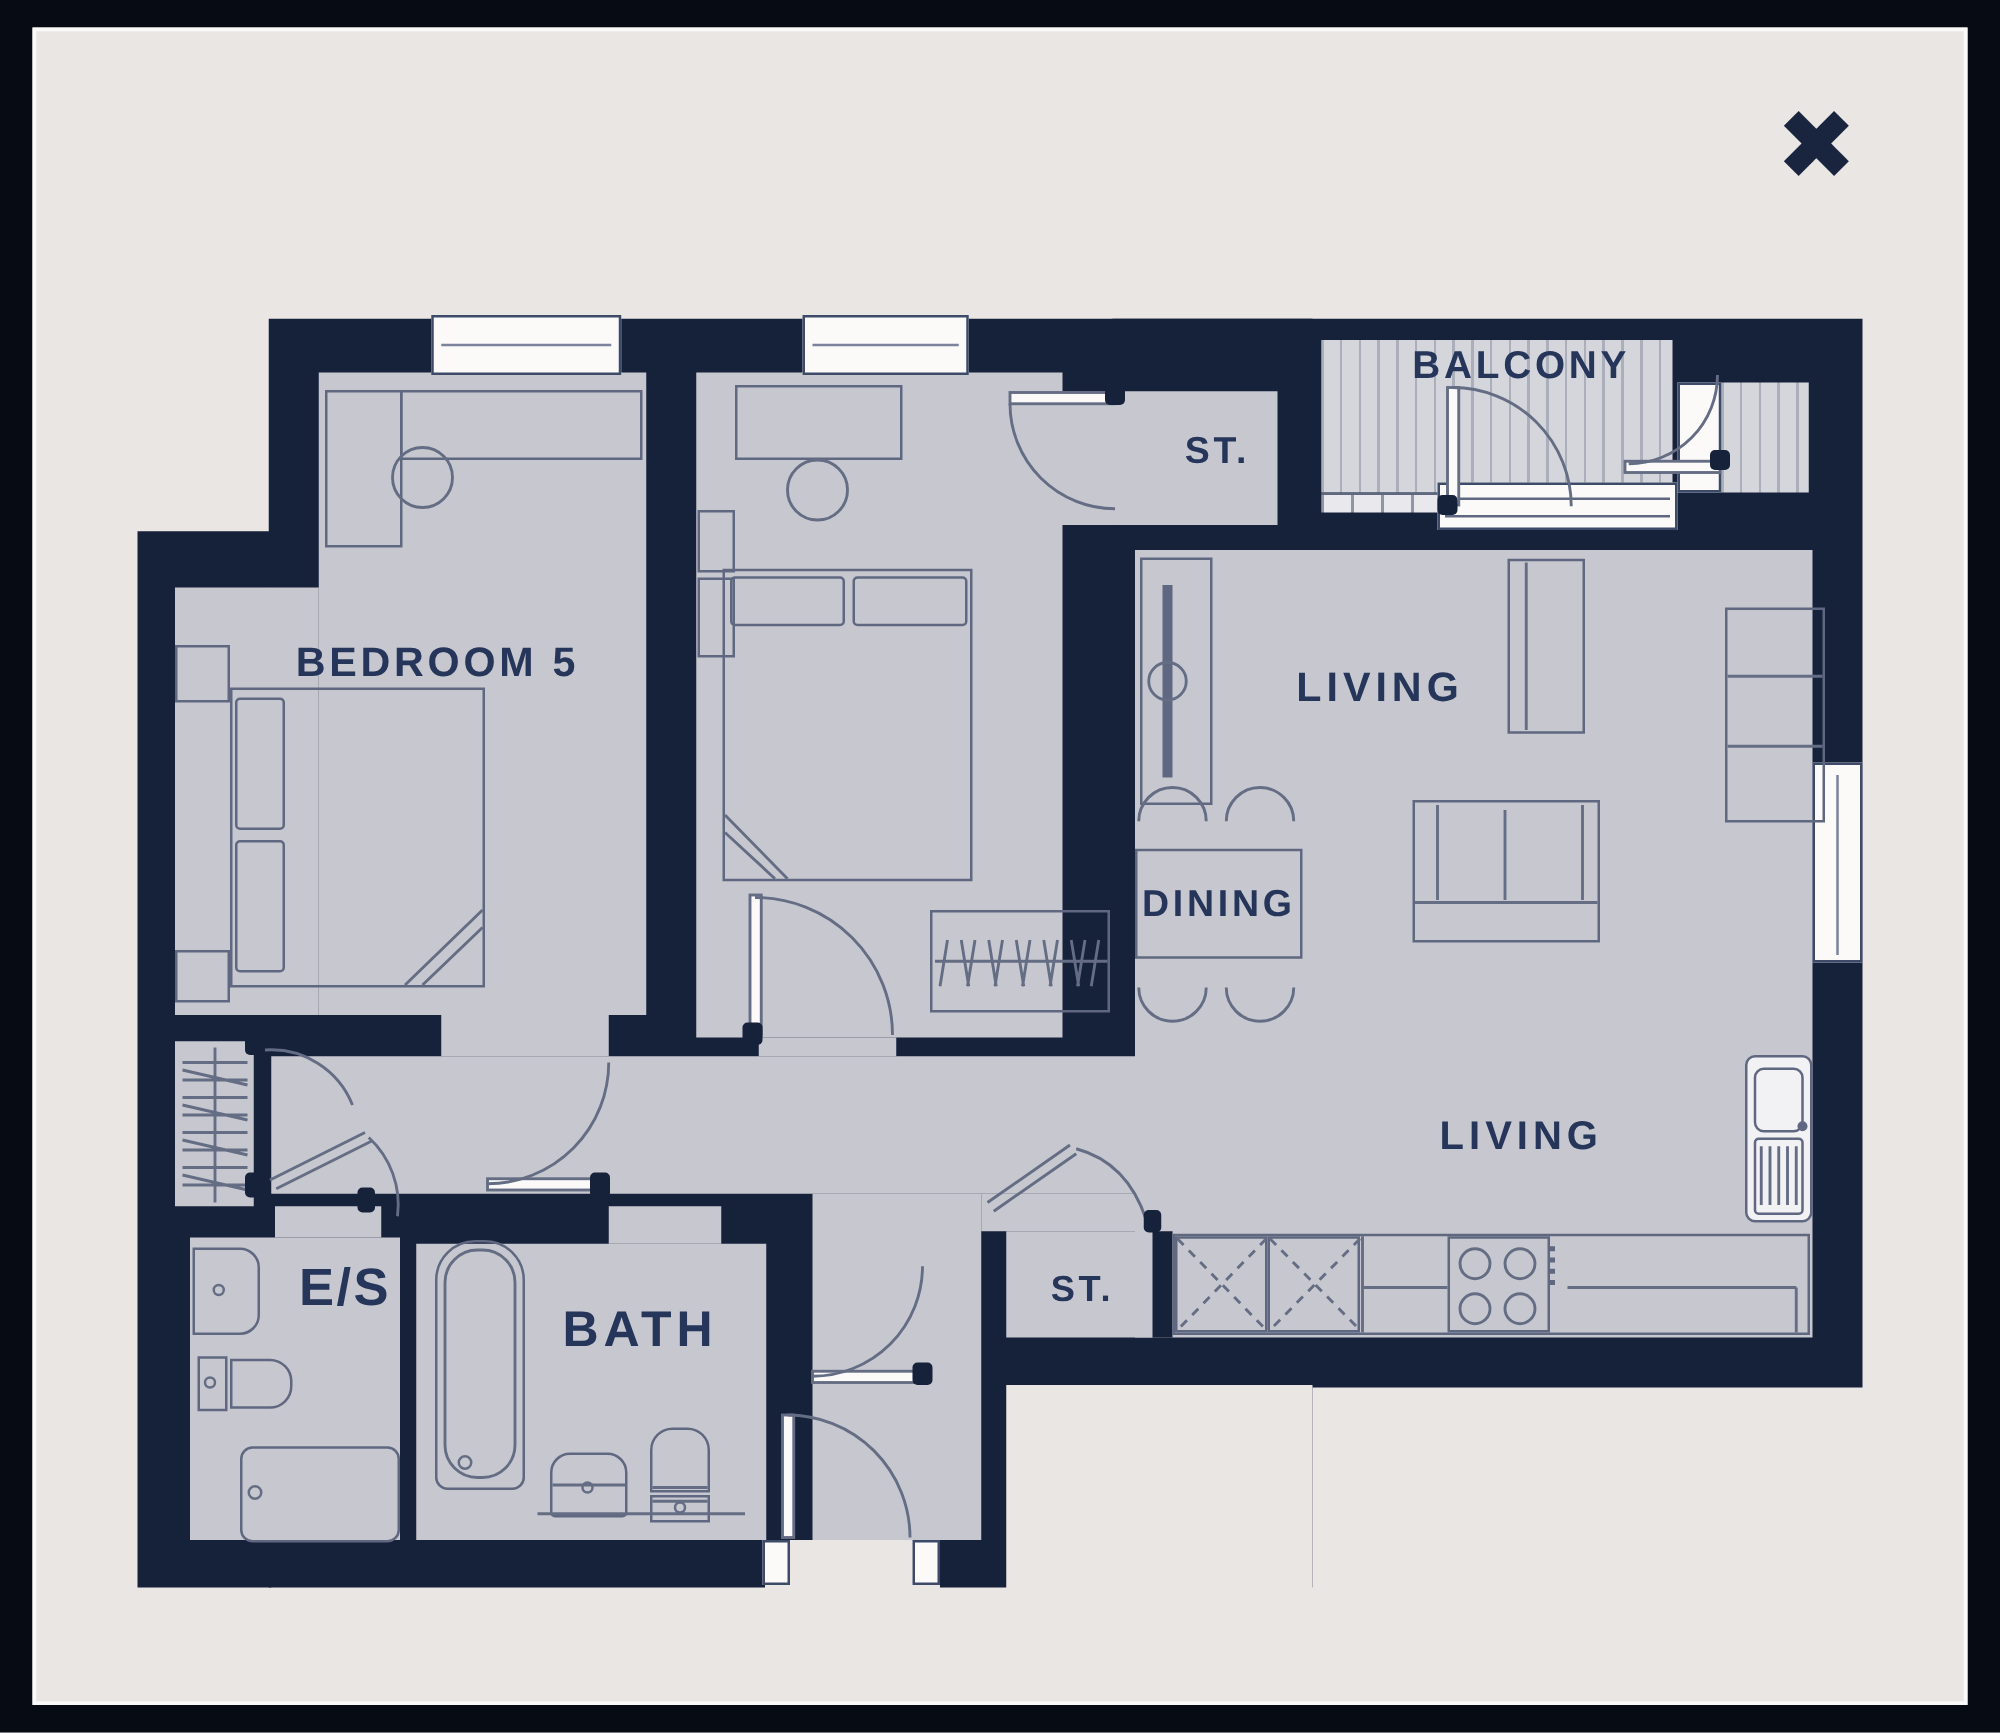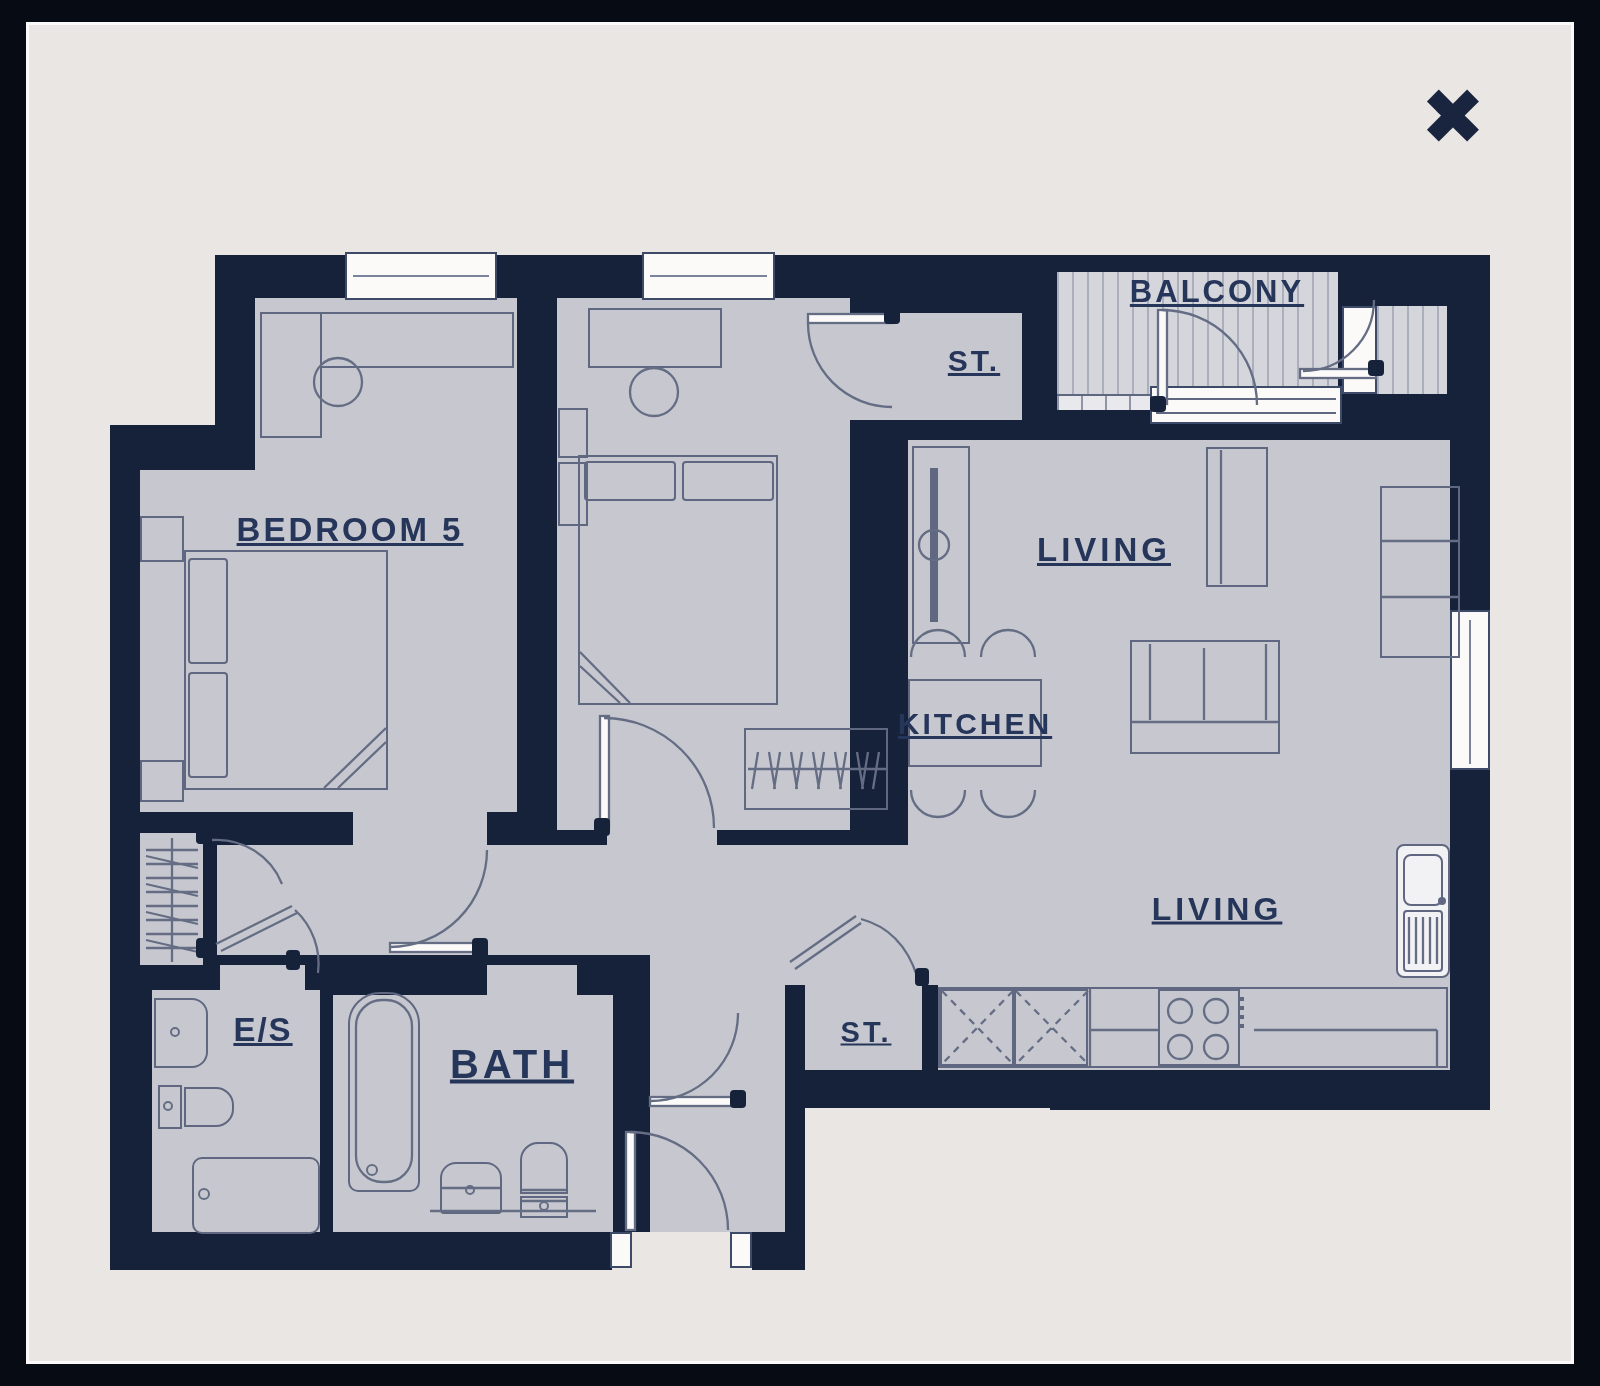--- a/index.html
+++ b/index.html
@@ -11,21 +11,21 @@
   .w   {position:absolute;background:#16213a;}
   .f   {position:absolute;background:#c7c8cf;}
   .bgp {position:absolute;background:#eae6e4;}
   .furn{position:absolute;border:2px solid #5f6880;background:transparent;box-sizing:border-box;}
   .furnf{position:absolute;border:2px solid #5f6880;background:#c7c8cf;box-sizing:border-box;}
   .white{position:absolute;background:#fbfaf9;border:2px solid #3d4a68;box-sizing:border-box;}
   .vl,.hl{position:absolute;background:#5f6880;}
   .stripes{position:absolute;background:repeating-linear-gradient(90deg,#abafbc 0 2px,#d5d6dc 2px 15px);}
   .rail{position:absolute;background:repeating-linear-gradient(90deg,#8f95a5 0 2px,#e9e8ec 2px 24px);border-top:2px solid #5f6880;}
   .lbl{position:absolute;transform:translate(-50%,-50%);color:#26355a;font-weight:600;
-       letter-spacing:3px;white-space:nowrap;text-decoration:underline;}
+       letter-spacing:3px;white-space:nowrap;}
   .overlay{position:absolute;left:0;top:0;width:1600px;height:1386px;pointer-events:none;}
   .close{position:absolute;top:52px;right:78px;width:80px;height:80px;border:none;background:transparent;
          color:#19253f;font-size:78px;font-weight:900;line-height:80px;text-align:center;cursor:pointer;
          font-family:"DejaVu Sans",sans-serif;padding:0;}
 </style>
 </head>
 <body>
 
 <div class="panel">
   <button class="close"><span>✖</span></button>
@@ -196,20 +196,20 @@
         <rect x="915" y="968" width="14" height="18" rx="4"></rect>
         <rect x="1150" y="396" width="16" height="16" rx="4"></rect>
         <rect x="1368" y="360" width="16" height="16" rx="4"></rect>
       </g>
     </svg>
 
     <div class="lbl" style="left:350px;top:530px;font-size:33px">BEDROOM 5</div>
     <div class="lbl" style="left:974px;top:361px;font-size:30px">ST.</div>
     <div class="lbl" style="left:1217px;top:292px;font-size:31px">BALCONY</div>
     <div class="lbl" style="left:1104px;top:550px;font-size:33px;letter-spacing:4px">LIVING</div>
-    <div class="lbl" style="left:975px;top:724px;font-size:30px">KITCHEN</div>
+    <div class="lbl" style="left:975px;top:724px;font-size:30px">DINING</div>
     <div class="lbl" style="left:1217px;top:909px;font-size:32px;letter-spacing:4px">LIVING</div>
-    <div class="lbl" style="left:263px;top:1030px;font-size:33px;letter-spacing:2px">E/S</div>
+    <div class="lbl" style="left:276px;top:1030px;font-size:42px;letter-spacing:2px">E/S</div>
     <div class="lbl" style="left:512px;top:1064px;font-size:40px;letter-spacing:4px">BATH</div>
     <div class="lbl" style="left:866px;top:1032px;font-size:29px">ST.</div>
 
   </div>
 </div>
 
 </body></html>

